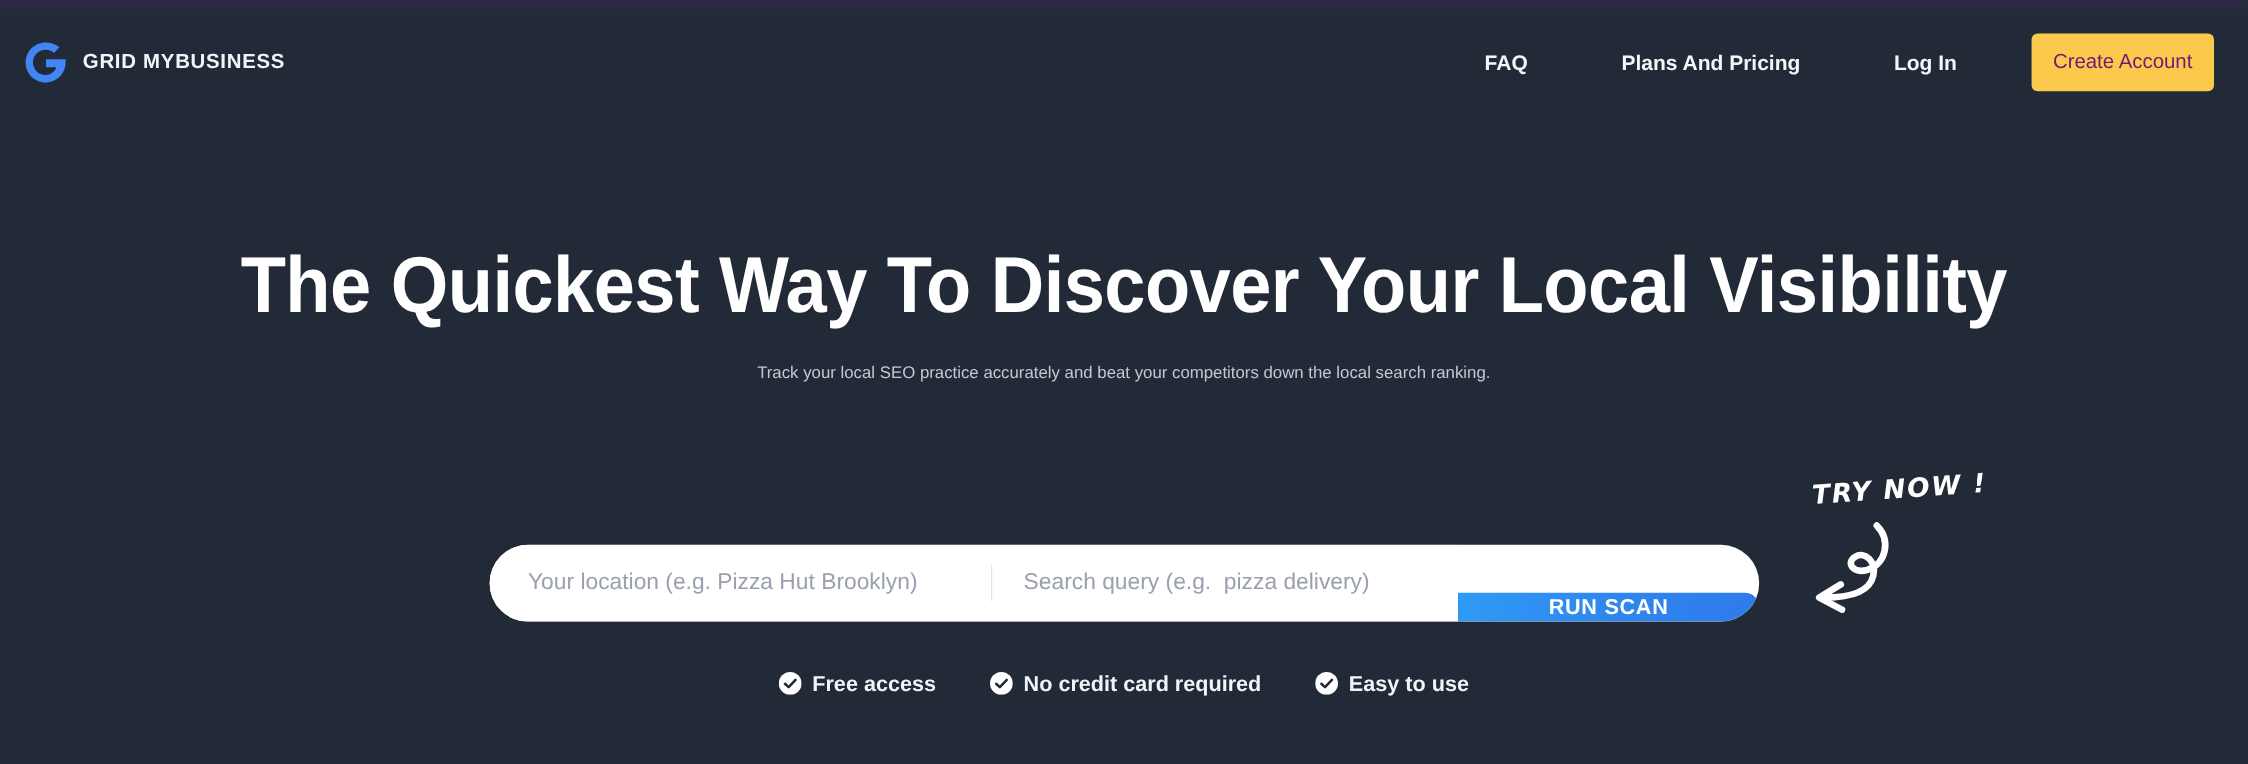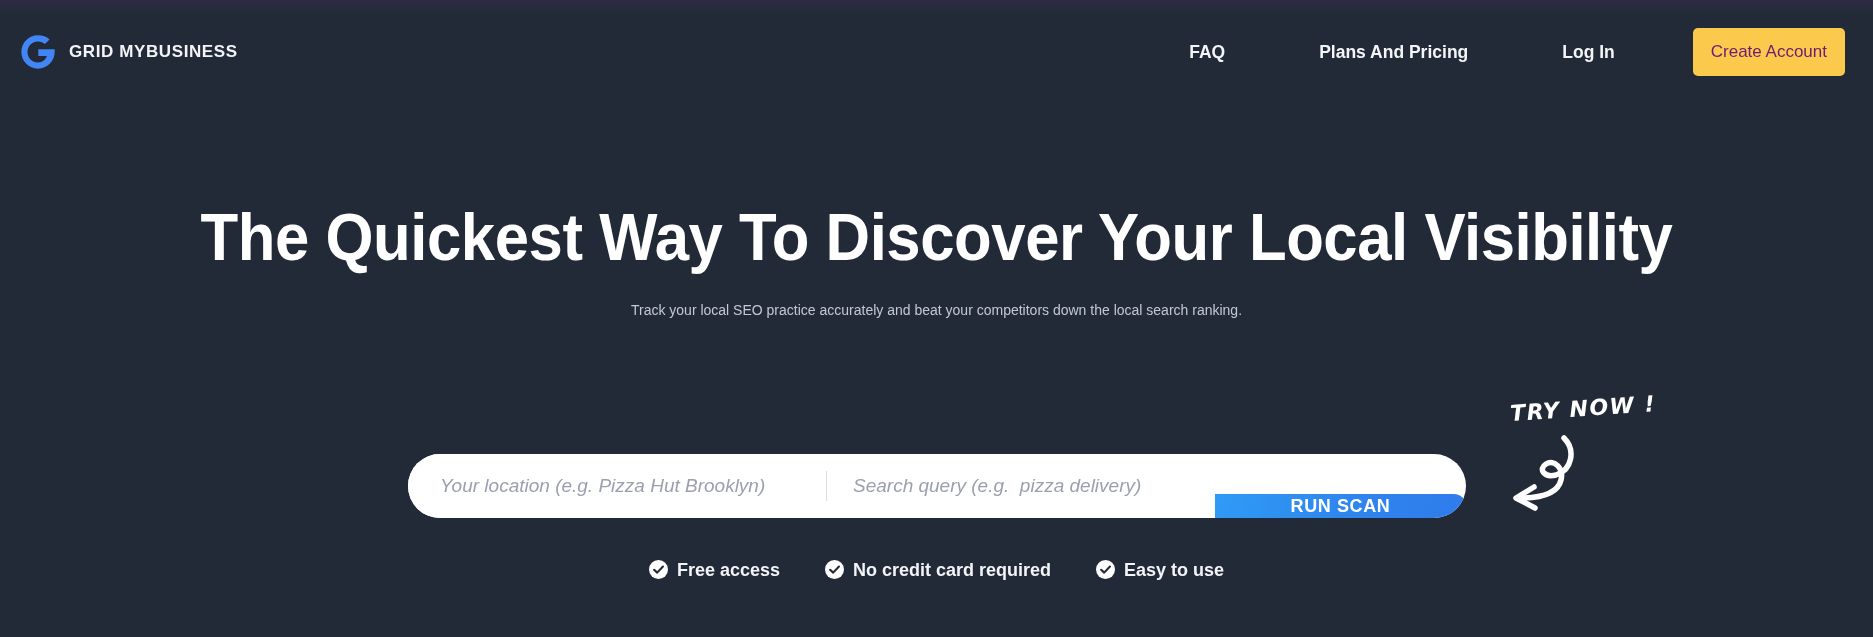--- a/index.html
+++ b/index.html
@@ -63,21 +63,21 @@
     font-size: 17px;
     font-weight: bold;
     letter-spacing: 0.6px;
     white-space: nowrap;
   }
 
   .nav {
     margin-left: auto;
     display: flex;
     align-items: center;
-    gap: 16px;
+    gap: 0;
   }
 
   .nav-link {
     color: #f4f5f8;
     font-size: 17.5px;
     font-weight: bold;
     text-decoration: none;
     padding: 10px 0;
     margin-right: 78px;
     white-space: nowrap;
@@ -142,21 +142,20 @@
 
   .field {
     border: none;
     outline: none;
     background: #ffffff;
     font-family: "Liberation Sans", sans-serif;
     font-size: 19px;
     color: #2b3040;
     padding: 0 26px;
     height: 100%;
-    font-style: italic;
   }
 
   .field::placeholder { color: #9aa0b0; }
 
   .field-location { width: 418px; padding-left: 32px; }
   .field-query    { width: 388px; }
 
   .field-divider {
     width: 1px;
     background: #d9dce3;

